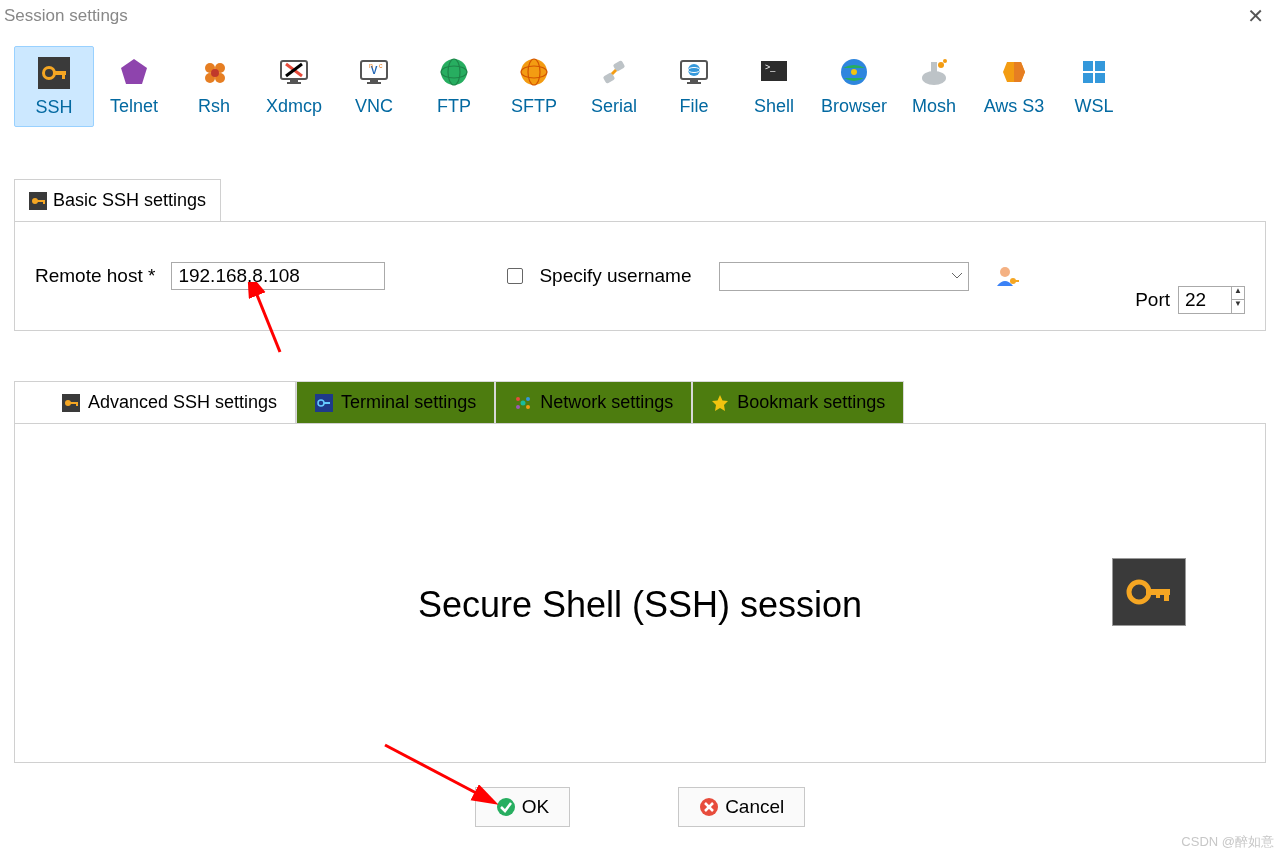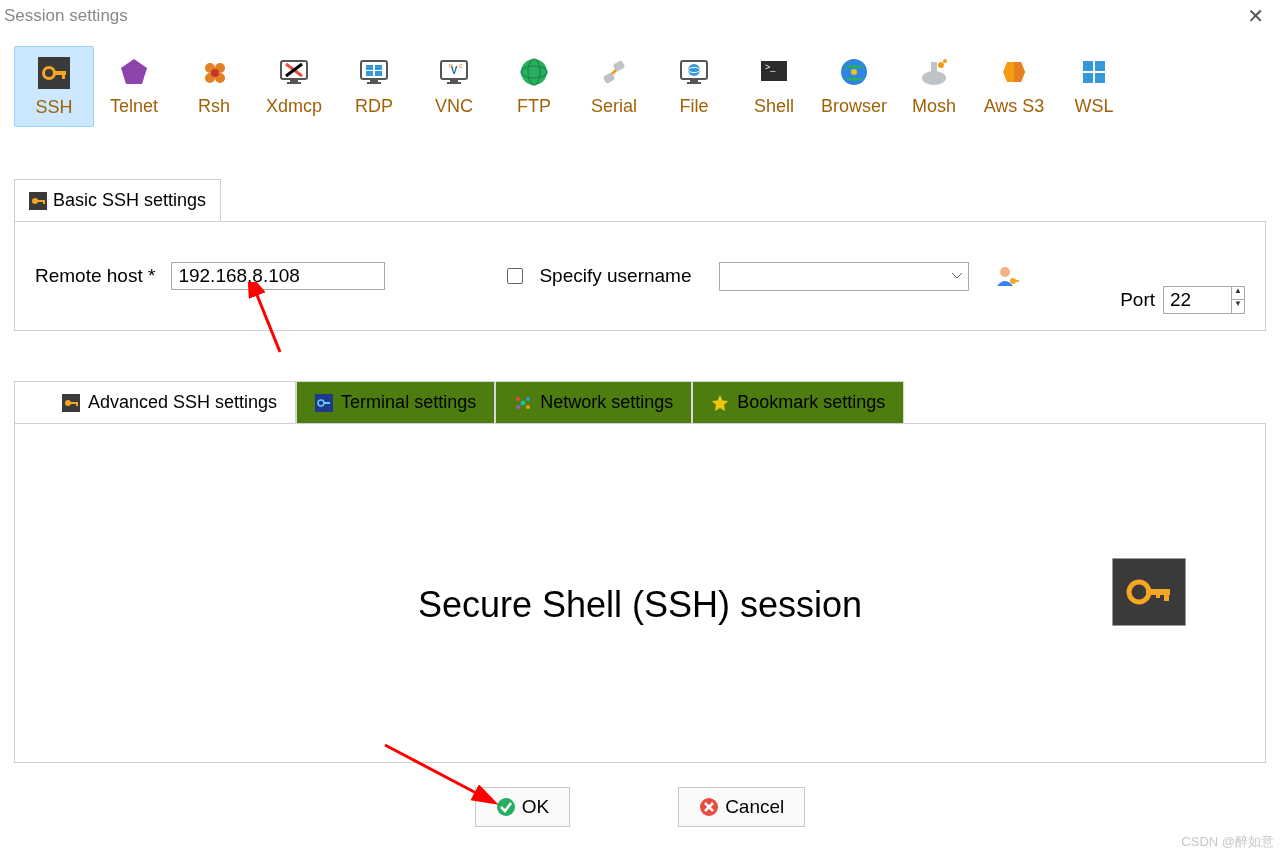--- a/index.html
+++ b/index.html
@@ -8,34 +8,34 @@
   
   .titlebar { display: flex; align-items: center; justify-content: space-between; padding: 4px 8px 6px 4px; }
   .titlebar .title { color: #888; font-size: 17px; }
   .titlebar .close { color: #555; font-size: 20px; padding: 0 8px; cursor: pointer; font-weight: 300; }
 
   
   .types { display: flex; gap: 0; padding: 12px 4px 4px 14px; }
   .type-btn { display: flex; flex-direction: column; align-items: center; gap: 8px; min-width: 80px; padding: 10px 4px 8px; border-radius: 2px; cursor: pointer; }
   .type-btn.selected { background: #cce8ff; border: 1px solid #99d1ff; }
   .type-btn .icon { width: 32px; height: 32px; display: flex; align-items: center; justify-content: center; }
-  .type-btn .label { font-size: 18px; color: #a16207; }
+  .type-btn .label { font-size: 18px; color: #0369a1; }
 
   
   .basic-wrap { margin: 48px 14px 0 14px; }
   .tab-single { display: inline-flex; align-items: center; gap: 6px; border: 1px solid #d0d0d0; border-bottom: none; padding: 10px 14px; font-size: 18px; background: #fff; }
   .basic-panel { border: 1px solid #d0d0d0; padding: 16px 20px; display: flex; align-items: center; gap: 16px; }
   .field-label { font-size: 19px; }
   input[type=text].host { border: 1px solid #aaa; font-size: 19px; padding: 2px 6px; width: 214px; height: 28px; }
   .gap { flex: 0 0 90px; }
   .chk { width: 16px; height: 16px; border: 1px solid #666; border-radius: 2px; display: inline-block; }
   .user-combo { border: 1px solid #aaa; width: 250px; height: 29px; margin-left: 12px; display: inline-flex; align-items: center; justify-content: flex-end; padding-right: 6px; color: #666; font-size: 12px; }
   .user-icon { margin-left: 10px; width: 24px; height: 24px; }
   .port-group { margin-left: auto; display: flex; align-items: center; gap: 8px; margin-top: 48px; }
-  .port-input { border: 1px solid #aaa; width: 69px; height: 28px; font-size: 19px; padding: 2px 6px; }
+  .port-input { border: 1px solid #aaa; width: 54px; height: 28px; font-size: 19px; padding: 2px 6px; }
   .spinner { display: flex; flex-direction: column; border: 1px solid #aaa; border-left: none; height: 28px; }
   .spinner div { width: 12px; height: 13px; line-height: 8px; font-size: 8px; text-align: center; cursor: pointer; color:#333; border-bottom:1px solid #aaa; }
   .spinner div:last-child { border-bottom:none; }
 
   
   .adv-wrap { margin: 50px 14px 0 14px; }
   .adv-tabs { display: flex; }
   .adv-tab { display: flex; align-items: center; gap: 8px; border: 1px solid #d8d8d8; border-bottom: none; background: #4d7c0f; padding: 10px 18px; font-size: 18px; cursor: pointer; }
   .adv-tab:first-child { background: #fff; border-color:#d0d0d0;padding-left:47px; }
   .adv-panel { border: 1px solid #d0d0d0; height: 340px; position: relative; }
@@ -106,50 +106,46 @@
         </svg>
       </span>
       <span class="label">Xdmcp</span>
     </div>
     <div class="type-btn">
       <span class="icon">
         <svg width="32" height="32">
           <rect x="3" y="5" width="26" height="18" rx="2" fill="none" stroke="#555" stroke-width="2"></rect>
           <rect x="12" y="23" width="8" height="3" fill="#555"></rect>
           <rect x="9" y="26" width="14" height="2" fill="#555"></rect>
-          <rect x="8" y="9" width="7" height="5" fill="#3498db"></rect>
-          <rect x="17" y="9" width="7" height="5" fill="#3498db"></rect>
-          <rect x="8" y="15" width="7" height="5" fill="#3498db"></rect>
-          <rect x="17" y="15" width="7" height="5" fill="#3498db"></rect>
-        </svg>
-      </span>
-      <span class="label">RDP</span>
-    </div>
-    <div class="type-btn">
-      <span class="icon">
-        <svg width="32" height="32">
-          <rect x="3" y="5" width="26" height="18" rx="2" fill="none" stroke="#555" stroke-width="2"></rect>
-          <rect x="12" y="23" width="8" height="3" fill="#555"></rect>
-          <rect x="9" y="26" width="14" height="2" fill="#555"></rect>
           <text x="16" y="18" font-size="10" text-anchor="middle" fill="#1e63b4" font-weight="bold">V</text>
           <text x="11" y="12" font-size="7" fill="#e67e22">n</text>
           <text x="21" y="12" font-size="7" fill="#e67e22">c</text>
         </svg>
       </span>
       <span class="label">VNC</span>
     </div>
     <div class="type-btn">
       <span class="icon">
         <svg width="32" height="32">
           <circle cx="16" cy="16" r="13" fill="#27ae60"></circle>
           <ellipse cx="16" cy="16" rx="13" ry="6" fill="none" stroke="#1e8449" stroke-width="1.2"></ellipse>
           <ellipse cx="16" cy="16" rx="6" ry="13" fill="none" stroke="#1e8449" stroke-width="1.2"></ellipse>
         </svg>
       </span>
       <span class="label">FTP</span>
+    </div>
+    <div class="type-btn">
+      <span class="icon">
+        <svg width="32" height="32">
+          <circle cx="16" cy="16" r="13" fill="#f39c12"></circle>
+          <ellipse cx="16" cy="16" rx="13" ry="6" fill="none" stroke="#d35400" stroke-width="1.2"></ellipse>
+          <ellipse cx="16" cy="16" rx="6" ry="13" fill="none" stroke="#d35400" stroke-width="1.2"></ellipse>
+        </svg>
+      </span>
+      <span class="label">SFTP</span>
     </div>
     <div class="type-btn">
       <span class="icon">
         <svg width="32" height="32">
           <rect x="6" y="18" width="10" height="8" rx="2" fill="#bdc3c7" transform="rotate(-30 11 22)"></rect>
           <rect x="16" y="6" width="10" height="8" rx="2" fill="#bdc3c7" transform="rotate(-30 21 10)"></rect>
           <line x1="14" y1="18" x2="18" y2="14" stroke="#f39c12" stroke-width="3"></line>
         </svg>
       </span>
       <span class="label">Serial</span>

